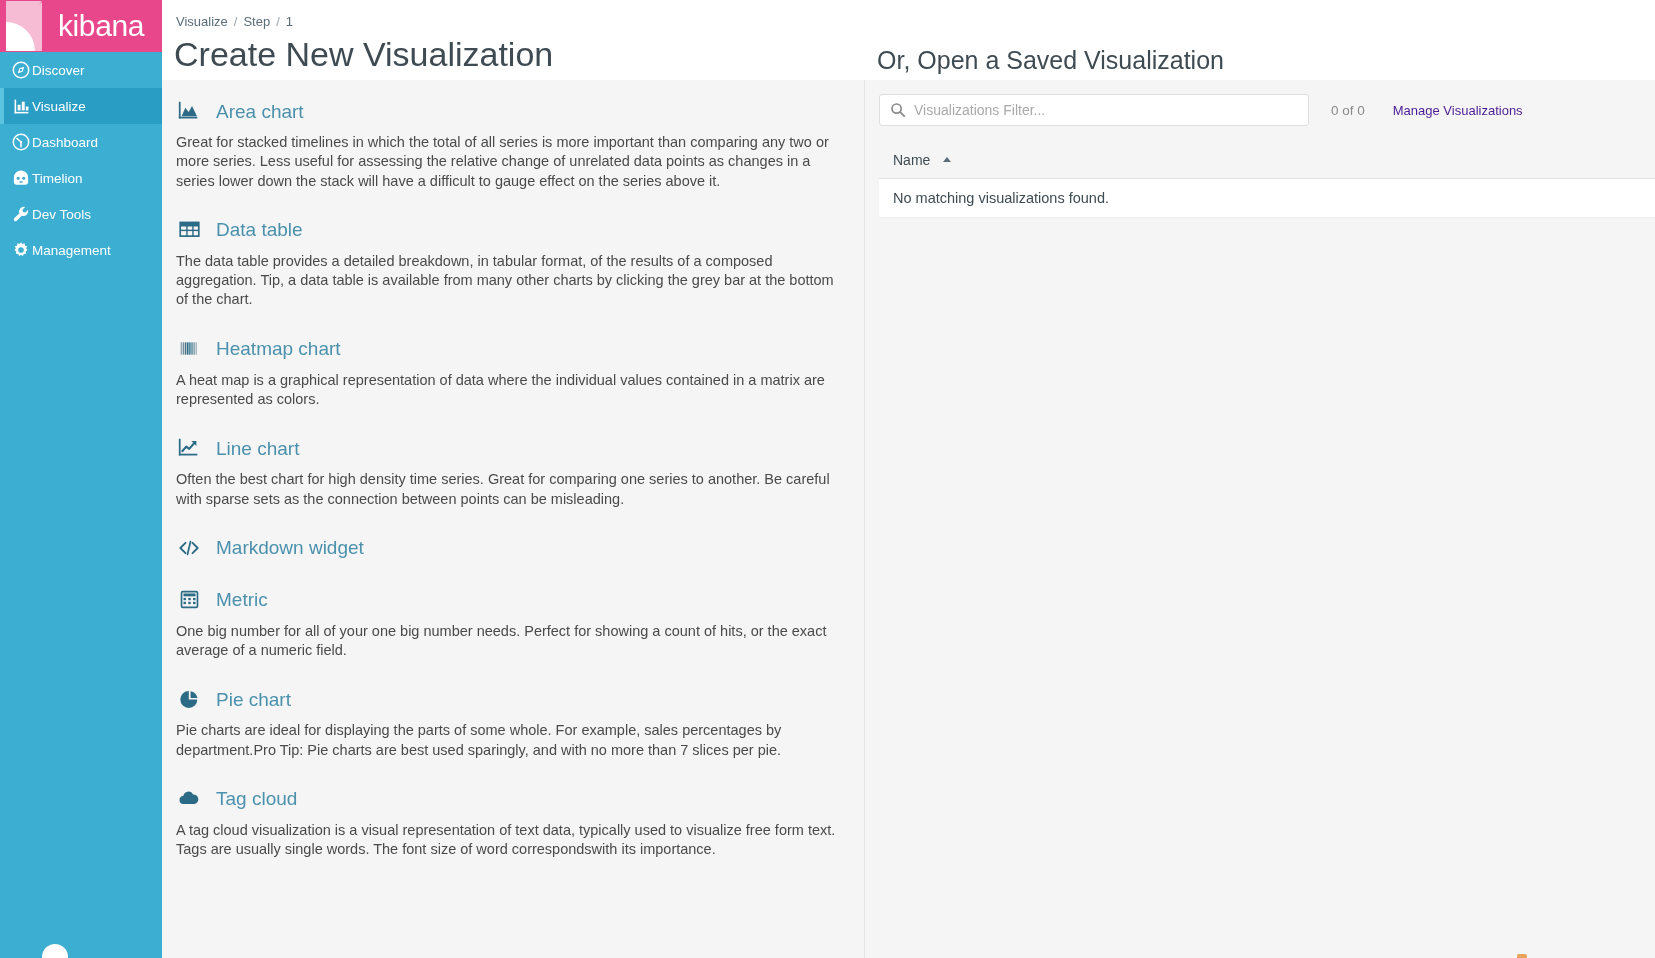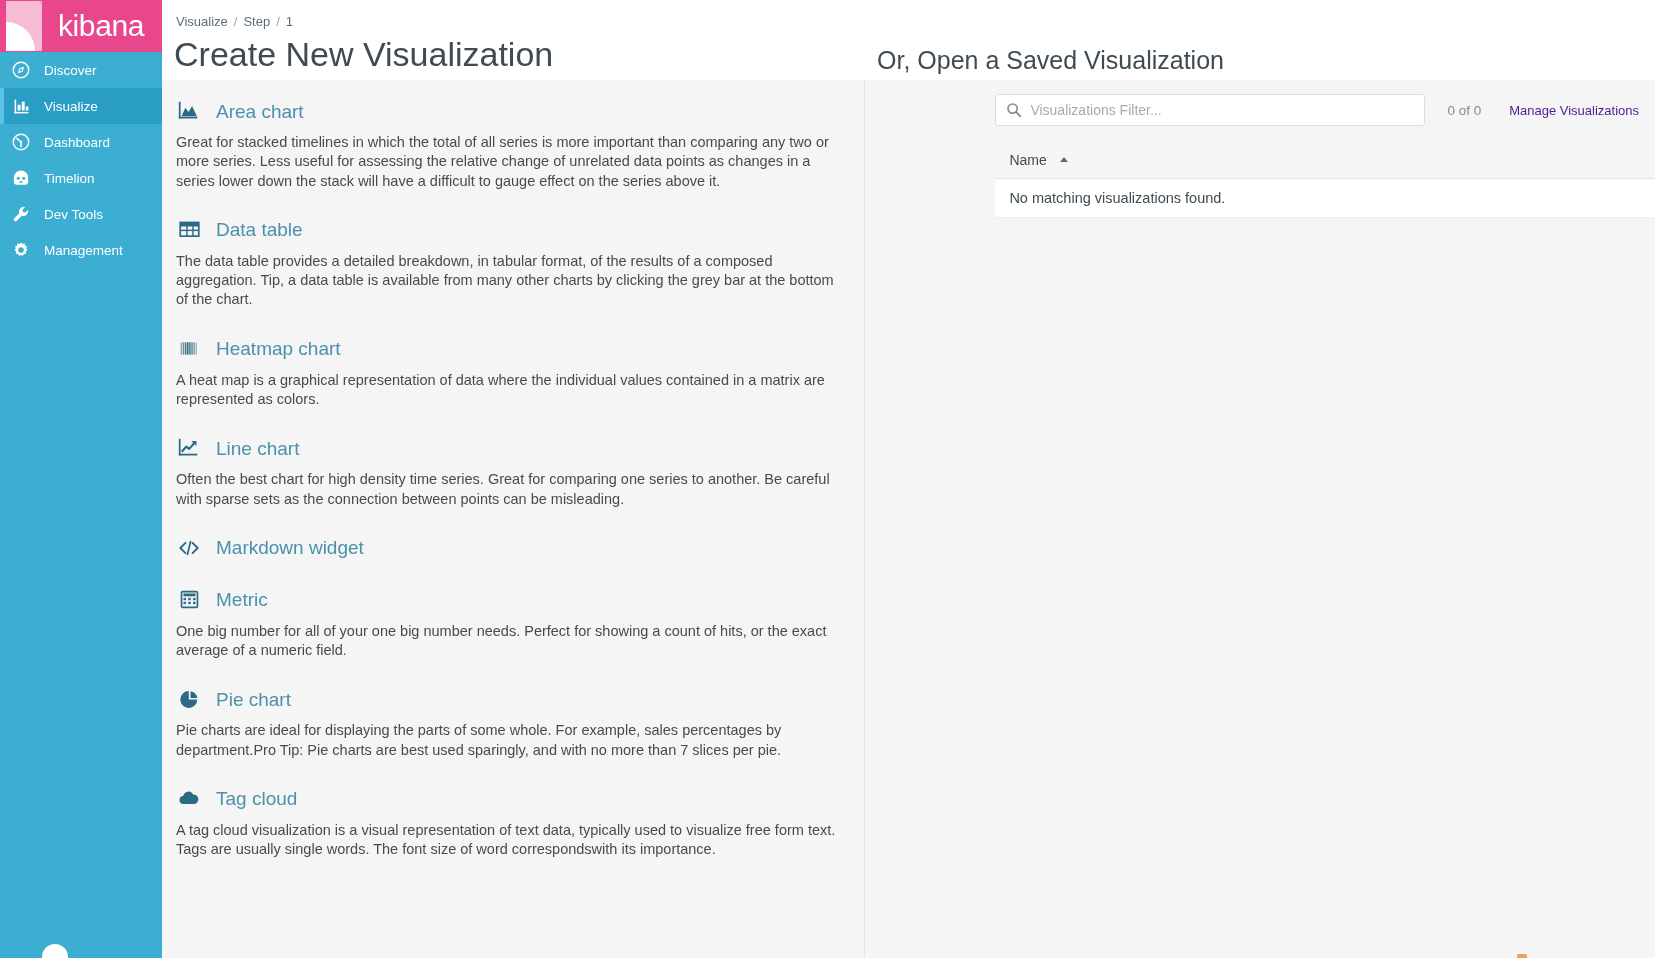--- a/index.html
+++ b/index.html
@@ -25,21 +25,21 @@
     padding-left: 2px;
   }
   .logo-mark { width: 46px; height: 54px; flex: 0 0 46px; }
   .logo-text {
     color: #ffffff; font-size: 30px; font-weight: 400;
     letter-spacing: -0.4px; line-height: 1;
   }
   .nav { display: flex; flex-direction: column; padding-top: 0; }
   .nav-item {
     height: 36px; display: flex; align-items: center;
-    gap: 12px; padding-left: 10px;
+    padding-left: 10px;
     color: #ffffff; font-size: 13.5px;
     cursor: pointer; position: relative;
     text-decoration: none;
   }
   .nav-item.active { background: #2a9dc4; }
   .nav-item.active::before {
     content: ""; position: absolute; left: 0; top: 0;
     width: 4px; height: 100%; background: #5cc3e0;
   }
   .nav-icon {
@@ -118,21 +118,21 @@
   .viz-desc {
     font-size: 14.5px; color: #4a4a4a;
     line-height: 1.33; max-width: 672px;
     padding-left: 2px;
   }
 
   
   .saved {
     flex: 1; background: #f5f5f5;
     padding: 0; overflow: hidden;
-    display: flex; flex-direction: column; align-items: flex-end;
+    display: flex; flex-direction: column;
   }
   .saved-inner { padding: 14px 0 0 14px; }
   .filter-row {
     display: flex; align-items: center; gap: 0;
     padding-right: 16px;
   }
   .search-wrap {
     position: relative; flex: 0 0 430px;
     height: 32px;
   }

